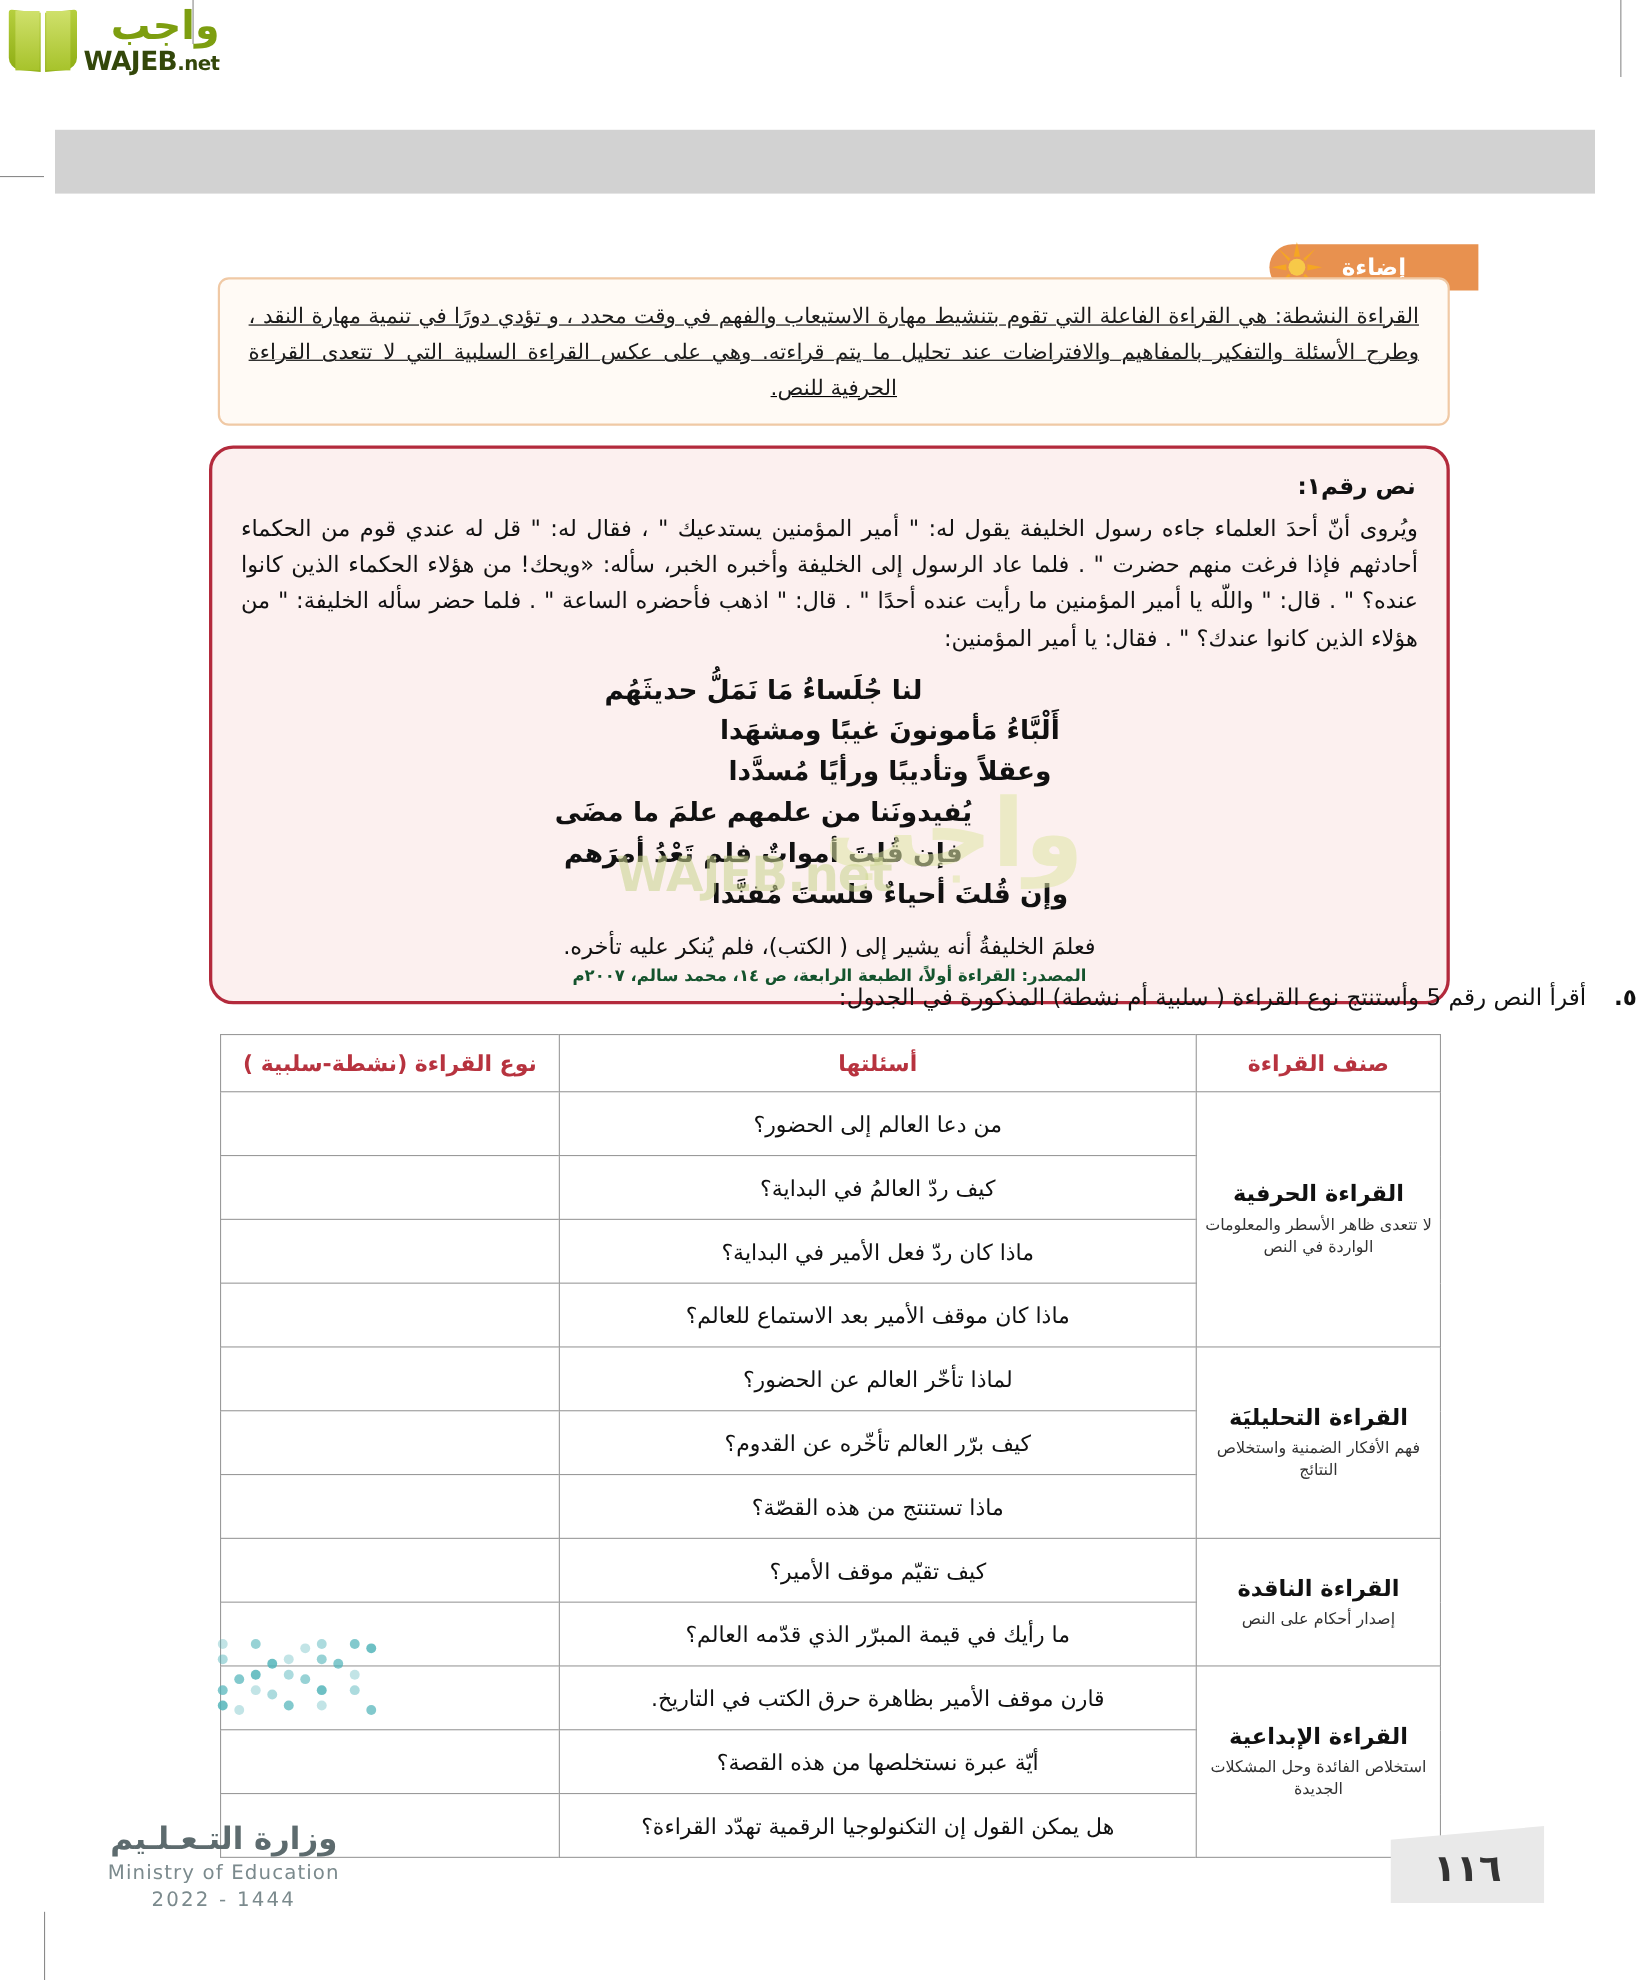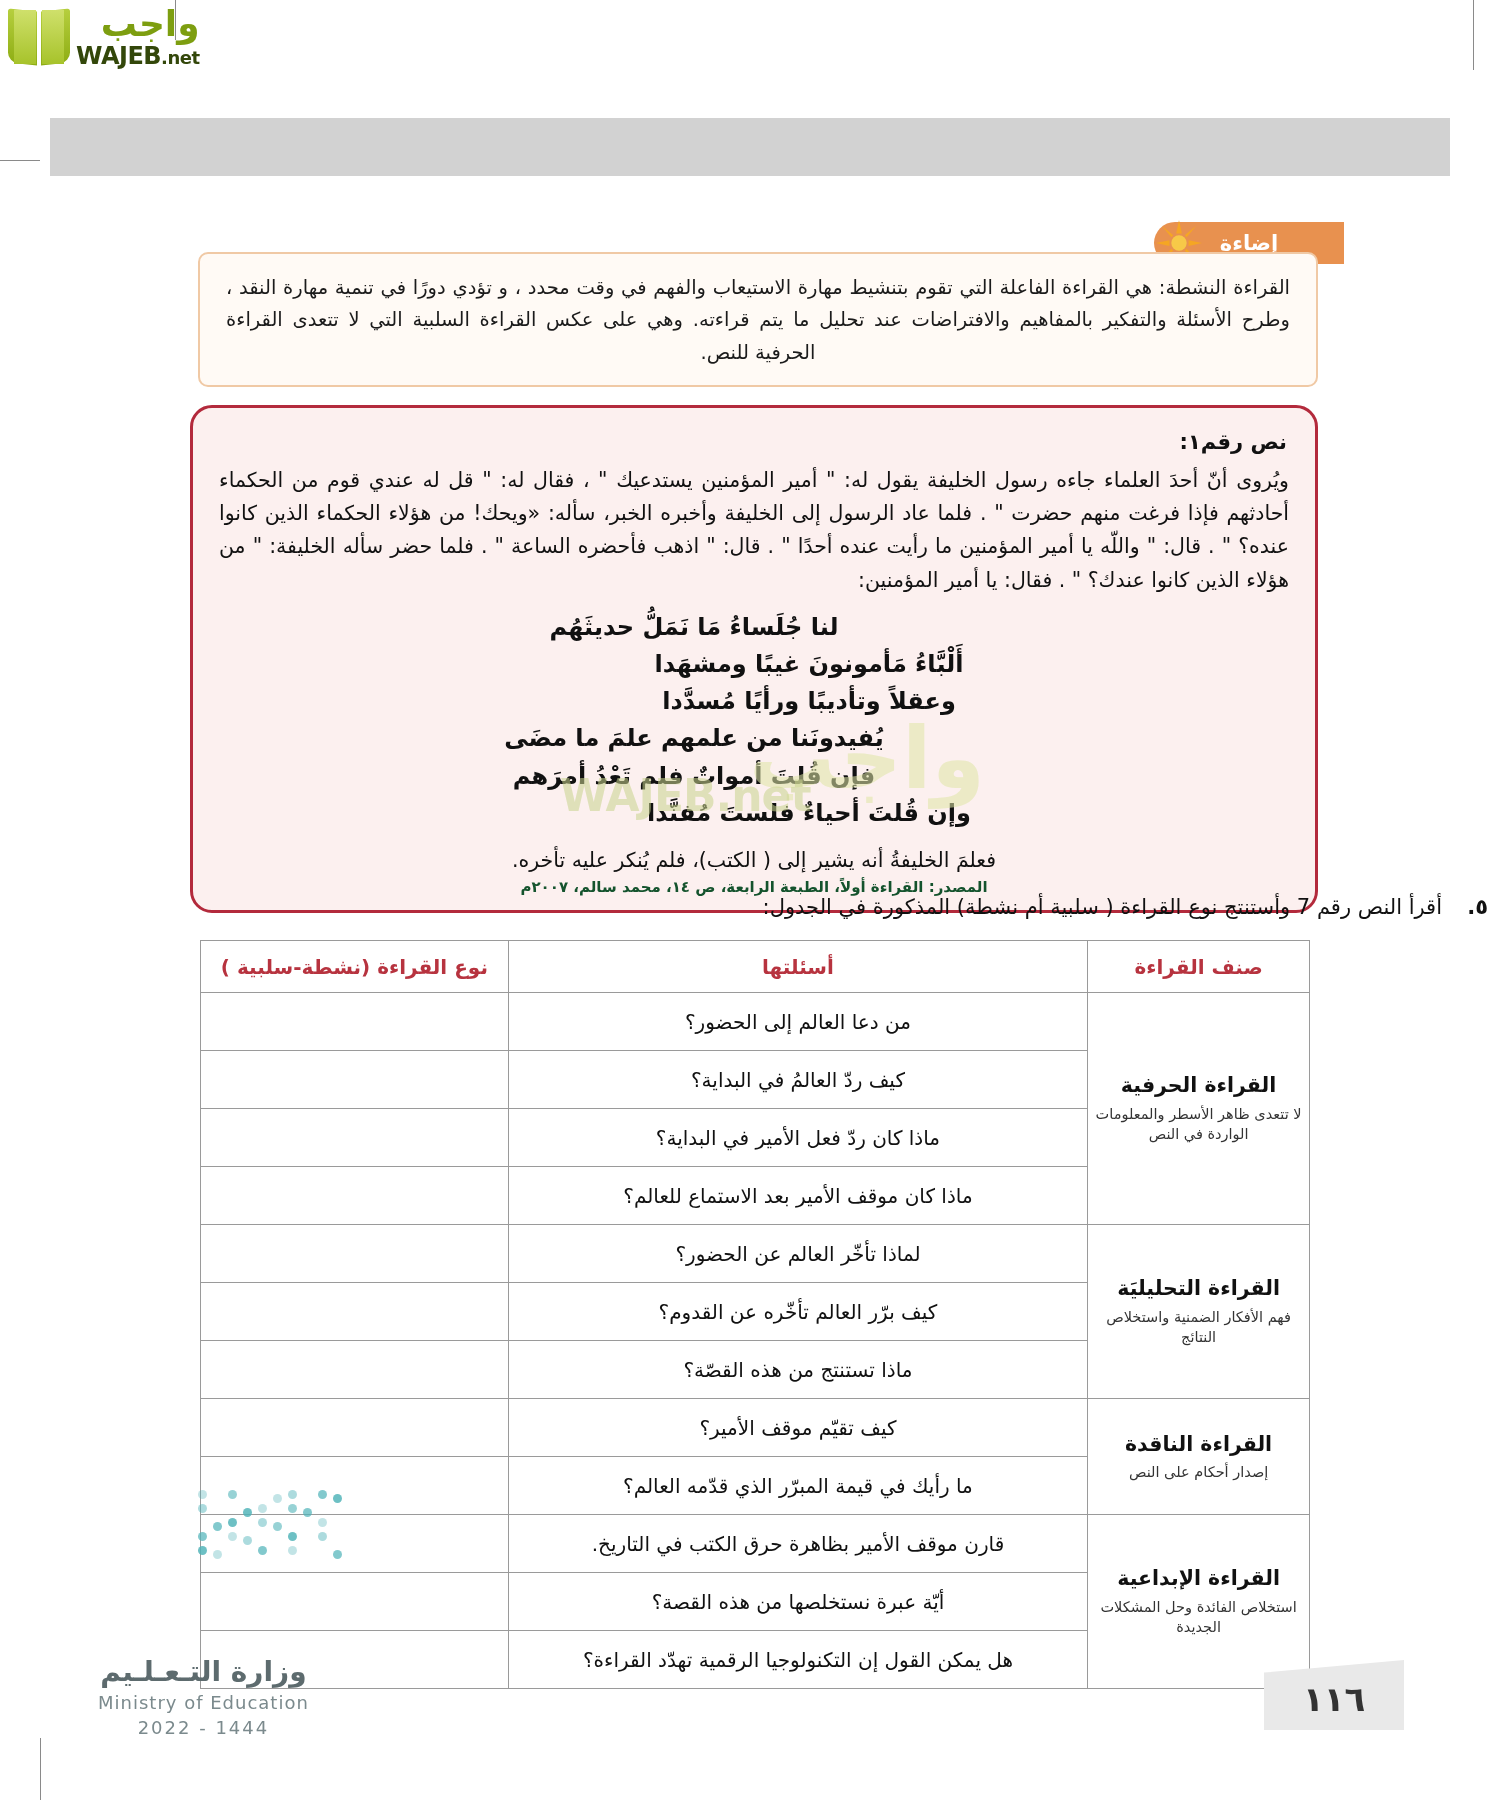--- a/index.html
+++ b/index.html
@@ -41,21 +41,21 @@
     background: #e8914f; border-radius: 22px 0 0 22px;
     display: flex; align-items: center; justify-content: center;
     color: #fff; font-size: 21px; font-weight: bold; letter-spacing: 3px;
   }
   .ilum-star { position: absolute; left: 4px; top: -2px; width: 46px; height: 46px; }
 
   
   .def-box {
     position: absolute; left: 198px; top: 252px; width: 1120px;
     border: 2px solid #f0c9a5; border-radius: 10px;
-    background: #fffaf5; padding: 18px 26px 16px 26px;
+    background: #fffaf5; padding: 18px 26px 16px 26px; text-decoration: underline;
   }
   .def-box p {
     margin: 0; color: #1b1b1b; font-size: 19.5px; line-height: 1.66;
     text-align: justify; text-align-last: center; font-weight: 500;
   }
 
   
   .text-card {
     position: absolute; left: 190px; top: 405px; width: 1128px;
     border: 3px solid #b32a3c; border-radius: 22px;
@@ -179,21 +179,21 @@
     <div class="closing">فعلمَ الخليفةُ أنه يشير إلى ( الكتب)، فلم يُنكر عليه تأخره.</div>
     <div class="source">المصدر: القراءة أولاً، الطبعة الرابعة، ص ١٤، محمد سالم، ٢٠٠٧م</div>
   </div>
 
   <div class="wm" style="top:770px; left:560px; text-align:center; z-index:0;">
     <div class="wm-en">WAJEB.net</div>
   </div>
 
   <div class="q5">
     <div class="q5-num">٥.</div>
-    <div class="q5-txt">أقرأ النص رقم 7 وأستنتج نوع القراءة ( سلبية أم نشطة) المذكورة في الجدول:</div>
+    <div class="q5-txt">أقرأ النص رقم 5 وأستنتج نوع القراءة ( سلبية أم نشطة) المذكورة في الجدول:</div>
   </div>
 
   <table class="tbl">
     <colgroup>
       <col class="col-cat">
         <col class="col-q">
         <col class="col-type">
     </colgroup>
     <thead>
       <tr>

